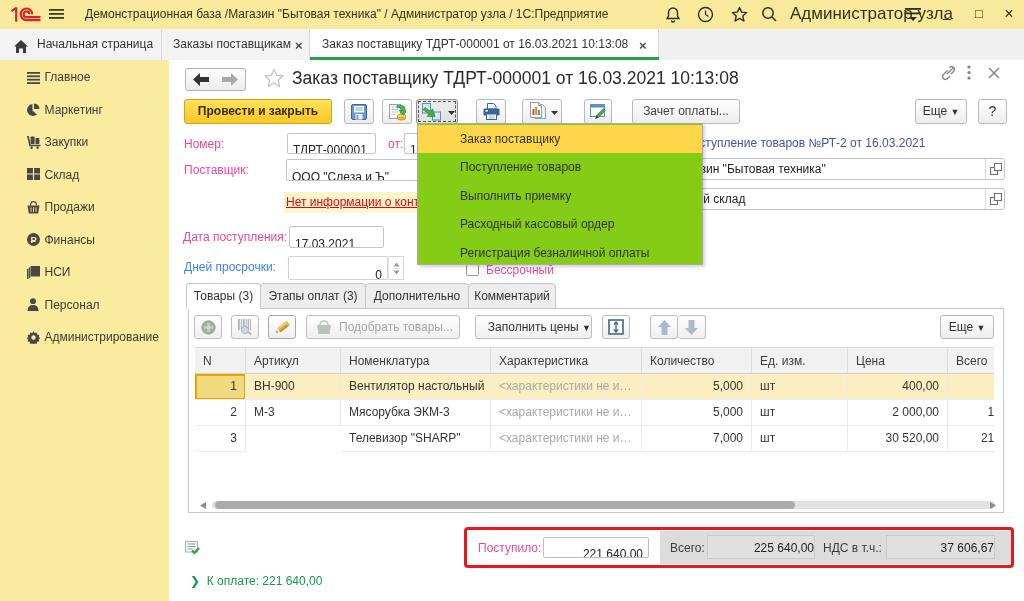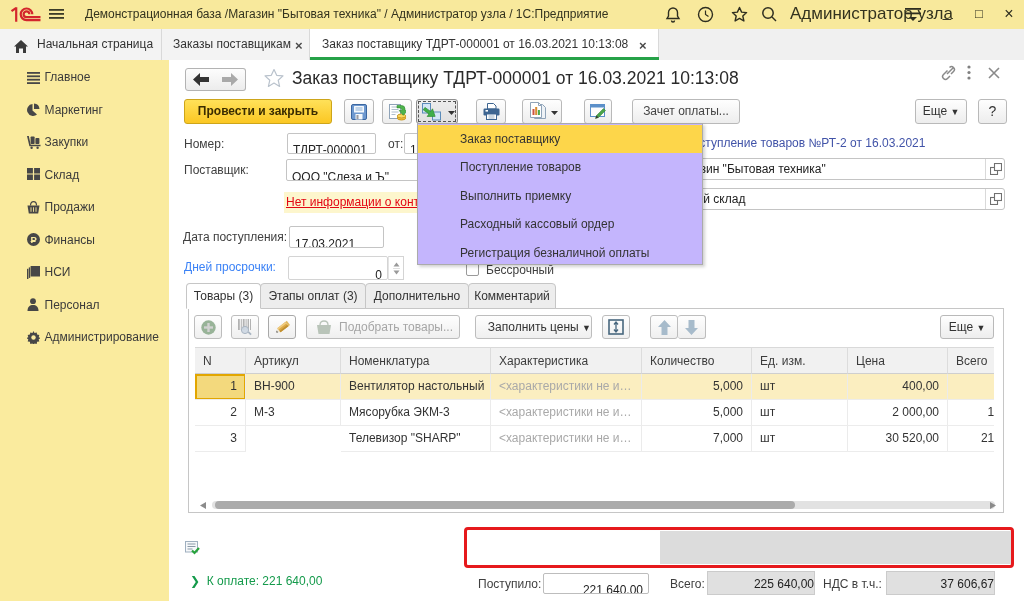--- a/index.html
+++ b/index.html
@@ -36,24 +36,24 @@
   #doctitle { left:292px; top:67.5px; font-size:17.5px; color:#2a2a2a; white-space:nowrap; }
 
   .tbtn { position:absolute; top:99px; height:25px; background:linear-gradient(#fefefe,#ededed); border:1px solid #b9b9b9; border-radius:3px; }
   #btn-provesti { left:184px; width:148px; background:linear-gradient(#ffe159,#fbc723); border:1px solid #cda51a; color:#3a2c00; font-weight:bold; text-align:center; line-height:23px; }
   #btn-zachet { left:632px; width:108px; color:#444; text-align:center; line-height:23px; }
   #btn-esche1 { left:915px; width:52px; color:#333; text-align:center; line-height:23px; }
   #btn-q { left:978px; width:29px; color:#333; text-align:center; line-height:23px; font-size:14px; }
   #btn-esche2 { position:absolute; left:940px; top:315px; width:54px; height:24px; background:linear-gradient(#fefefe,#ededed); border:1px solid #b9b9b9; border-radius:3px; color:#333; text-align:center; line-height:22px; }
 
   .field { position:absolute; background:#fff; border:1px solid #c4c4c4; border-radius:2px; line-height:18px; padding:7px 5px; color:#222; white-space:nowrap; overflow:hidden; }
-  .flabel { position:absolute; color:#404040; white-space:nowrap; }
-
-  
-  #menu { left:417px; top:123px; width:286px; height:142px; background:#c4b5fd; border:1px solid #ababab; box-shadow:2px 2px 3px rgba(0,0,0,0.18); z-index:40; }
+  .flabel { position:absolute; color:#ec4899; white-space:nowrap; }
+
+  
+  #menu { left:417px; top:123px; width:286px; height:142px; background:#84cc16; border:1px solid #ababab; box-shadow:2px 2px 3px rgba(0,0,0,0.18); z-index:40; }
   .mitem { position:absolute; left:0px; width:284px; height:28px; line-height:28px; padding-left:42px; color:#333; white-space:nowrap; }
   #mi1 { background:#fdd64a; }
 
   
   .ltab { position:absolute; top:283px; height:26px; background:#ededed; border:1px solid #c6c6c6; border-radius:4px 4px 0 0; text-align:center; color:#333; z-index:5; line-height:25px; white-space:nowrap; }
   #ltab1 { background:#fff; border-bottom:1px solid #fff; z-index:6; }
 
   #panel { position:absolute; left:188px; top:308px; width:816px; height:205px; border:1px solid #c6c6c6; background:#fff; }
 
   .pbtn { position:absolute; top:315px; height:24px; background:linear-gradient(#fefefe,#efefef); border:1px solid #bdbdbd; border-radius:3px; z-index:7; white-space:nowrap; }
@@ -66,21 +66,21 @@
   .gray { color:#a9a9a9; }
 
   
   #hscroll { position:absolute; left:195px; top:500px; width:808px; height:11px; }
   #hthumb { position:absolute; left:20px; top:1px; width:580px; height:8px; background:#ababab; border-radius:4px; }
 
   
   #redrect { position:absolute; left:464px; top:527px; width:550px; height:41px; border:3px solid #e6191c; border-radius:4px; z-index:20; }
   #footstrip-w { position:absolute; left:467px; top:531px; width:193px; height:33px; background:#fff; z-index:15; }
   #footstrip-g { position:absolute; left:660px; top:531px; width:351px; height:33px; background:#dcdcdc; z-index:15; }
-  .fz { z-index:16;margin-top:36px; }
+  .fz { z-index:16; }
 
   #greenlink { position:absolute; left:190px; top:574px; color:#149a4b; white-space:nowrap; }
 </style>
 </head>
 <body>
 
 <div class="abs" id="topbar"></div>
 
 <div class="abs" id="ttl">Демонстрационная база /Магазин "Бытовая техника" / Администратор узла / 1С:Предприятие</div>
 <svg class="abs" style="left:9px;top:5px" width="34" height="18" fill="none" stroke="#d3262c" stroke-width="2.2">

